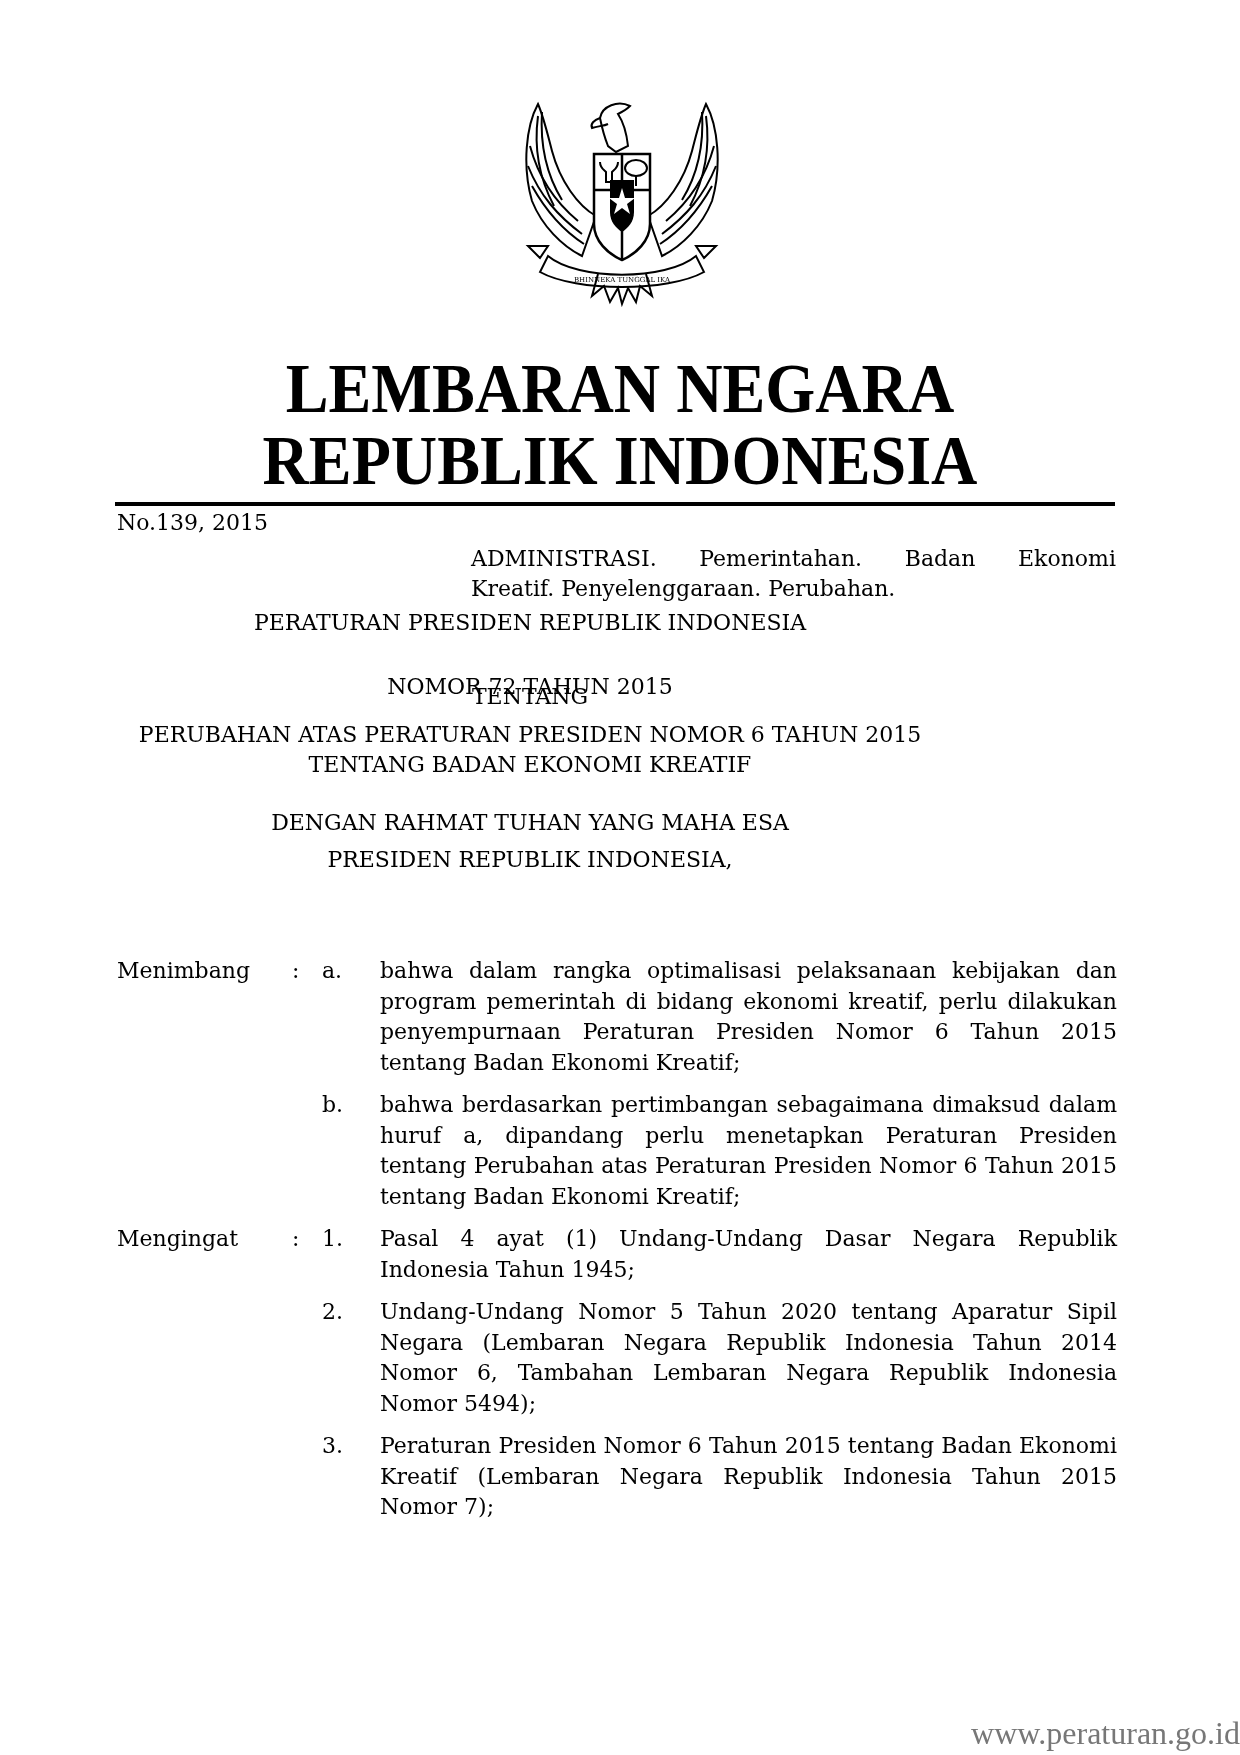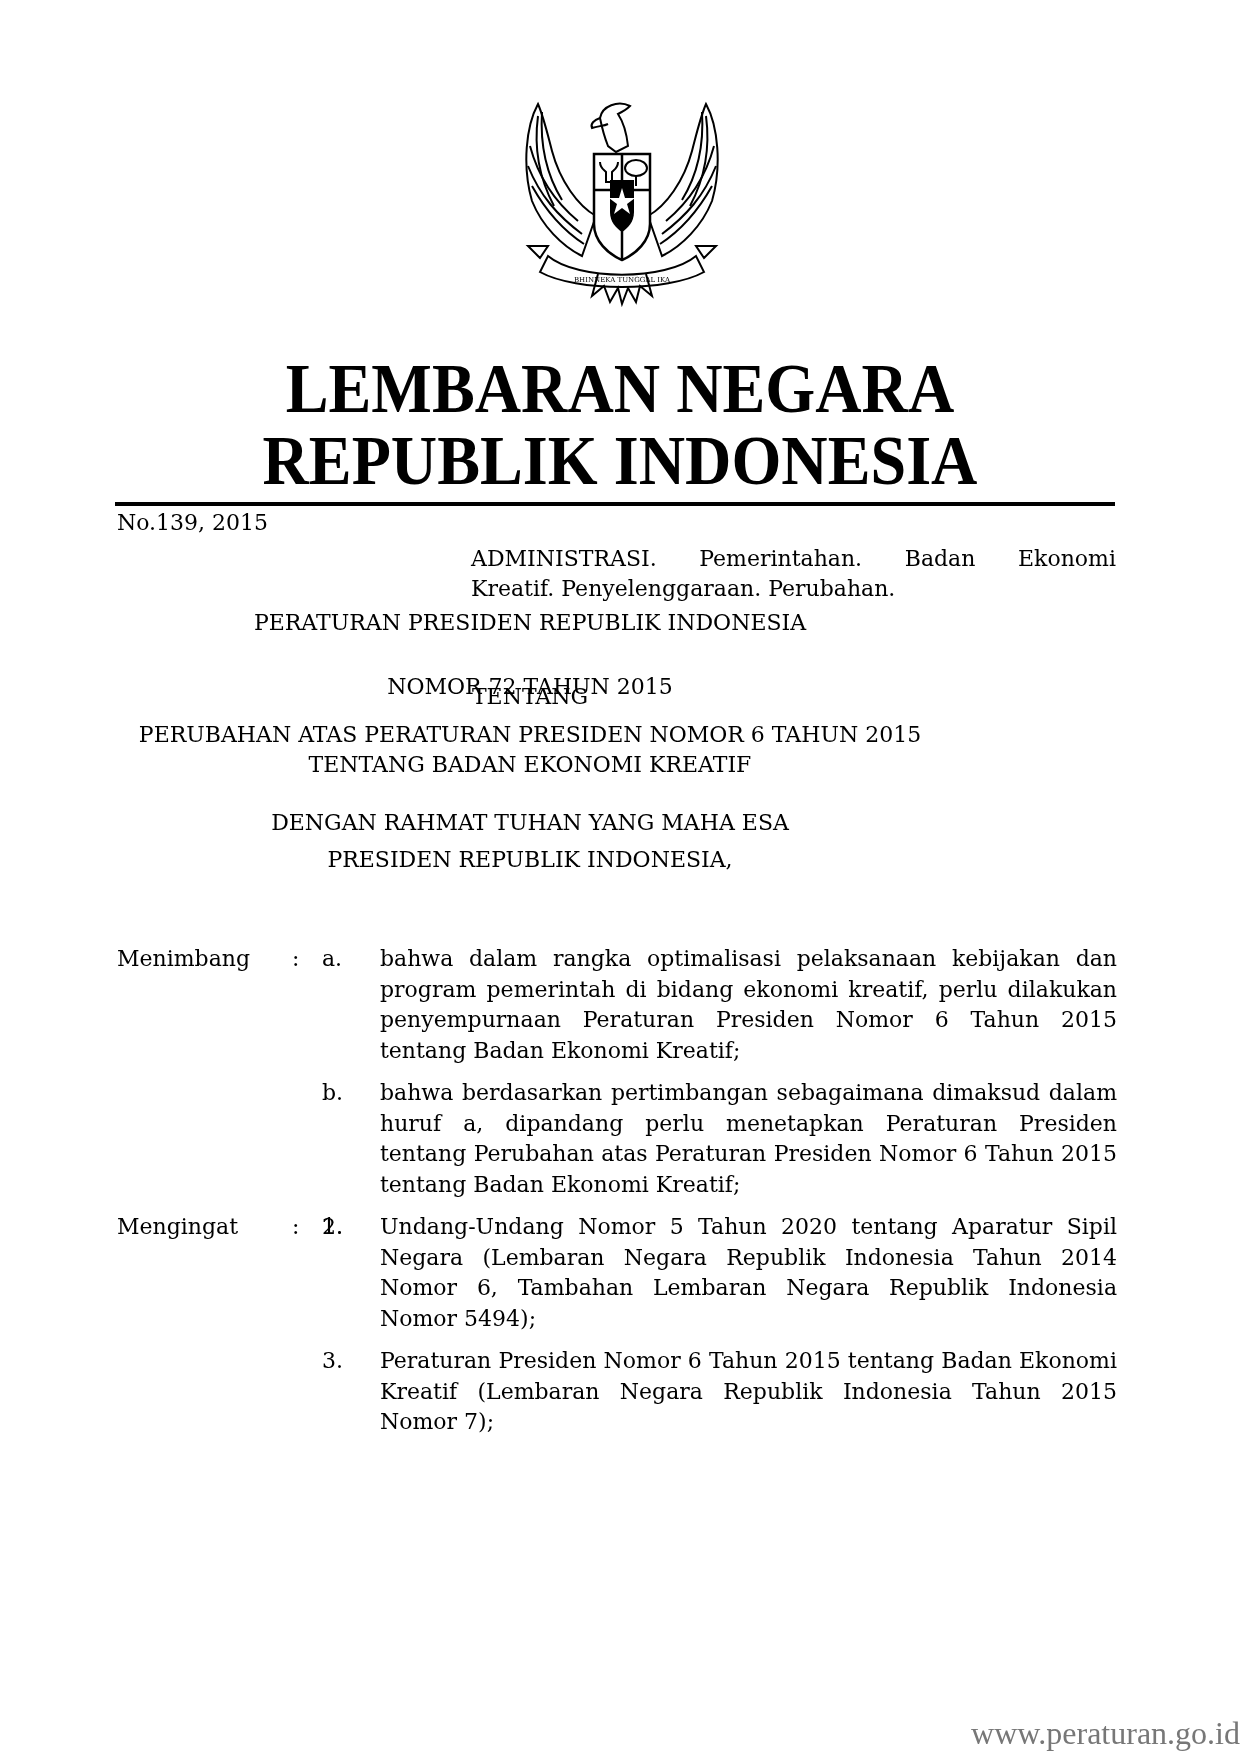--- a/index.html
+++ b/index.html
@@ -37,21 +37,21 @@
   }
   .t1 { top: 608px; }
   .t2 { top: 672px; }
   .t3 { top: 682px; }
   .t4 { top: 720px; }
   .t5 { top: 750px; }
   .t6 { top: 808px; }
   .t7 { top: 845px; }
 
   .clauses { position: absolute; left: 117px; top: 944px; width: 1000px; font-size: 22px; line-height: 30.5px; }
-  .clause { position: relative; margin: 0 0 12px 0; }
+  .clause { position: relative; margin: 12px 0 12px 0; }
   .clause .lbl { position: absolute; left: 0; top: 0; width: 160px; }
   .clause .colon { position: absolute; left: 175px; top: 0; }
   .clause .num { position: absolute; left: 205px; top: 0; }
   .clause .txt {
     margin-left: 263px; width: 737px; text-align: justify; text-align-last: left;
   }
   .watermark {
     position: absolute; right: 0; top: 1715px;
     font-family: Liberation Serif, serif; font-size: 32px; color: #777777;
   }
@@ -129,20 +129,21 @@
     <div class="txt">bahwa dalam rangka optimalisasi pelaksanaan kebijakan dan program pemerintah di bidang ekonomi kreatif, perlu dilakukan penyempurnaan Peraturan Presiden Nomor 6 Tahun 2015 tentang Badan Ekonomi Kreatif;</div>
   </div>
   <div class="clause">
     <span class="num">b.</span>
     <div class="txt">bahwa berdasarkan pertimbangan sebagaimana dimaksud dalam huruf a, dipandang perlu menetapkan Peraturan Presiden tentang Perubahan atas Peraturan Presiden Nomor 6 Tahun 2015 tentang Badan Ekonomi Kreatif;</div>
   </div>
   <div class="clause">
     <span class="lbl">Mengingat</span>
     <span class="colon">:</span>
     <span class="num">1.</span>
+    <div class="txt">Pasal 4 ayat (1) Undang-Undang Dasar Negara Republik Indonesia Tahun 1945;</div>
   </div>
   <div class="clause">
     <span class="num">2.</span>
     <div class="txt">Undang-Undang Nomor 5 Tahun 2020 tentang Aparatur Sipil Negara (Lembaran Negara Republik Indonesia Tahun 2014 Nomor 6, Tambahan Lembaran Negara Republik Indonesia Nomor 5494);</div>
   </div>
   <div class="clause">
     <span class="num">3.</span>
     <div class="txt">Peraturan Presiden Nomor 6 Tahun 2015 tentang Badan Ekonomi Kreatif (Lembaran Negara Republik Indonesia Tahun 2015 Nomor 7);</div>
   </div>
 </div>

